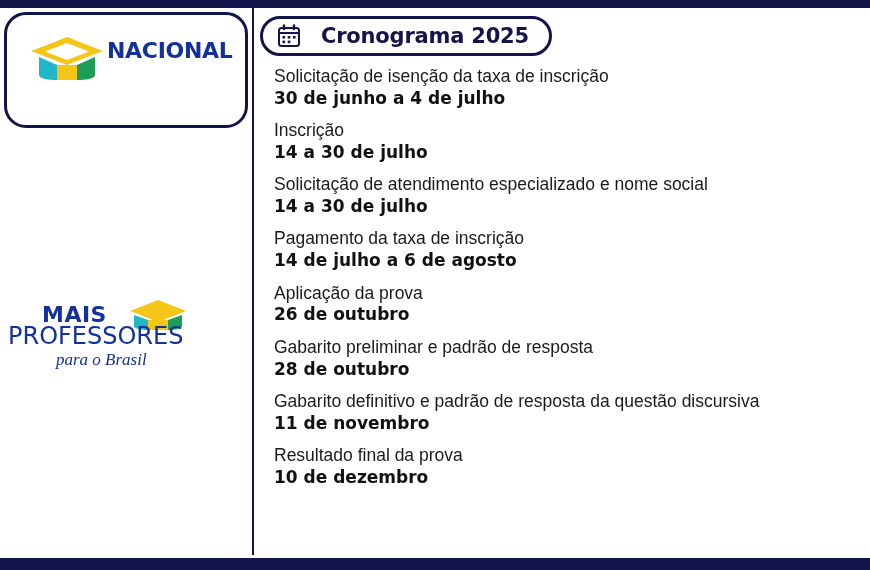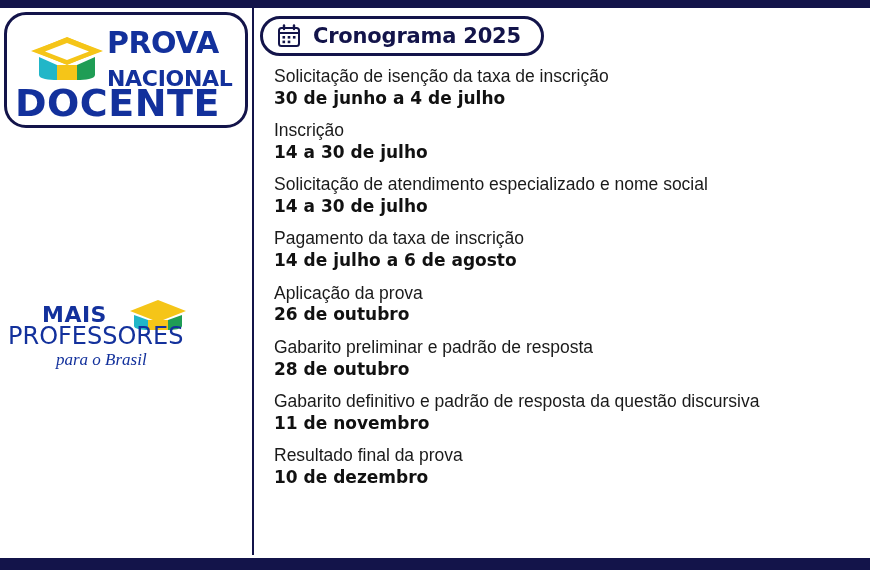--- a/index.html
+++ b/index.html
@@ -132,21 +132,21 @@
     border-left: 2px solid #13144a;
   }
   
   .header-pill {
     position: absolute;
     left: 6px; top: 8px;
     height: 40px;
     padding: 0 20px 0 14px;
     display: flex;
     align-items: center;
-    gap: 12px;
+    gap: 20px;
     background: #ffffff;
     border: 3px solid #13144a;
     border-radius: 20px;
   }
   .cal-icon {
     width: 24px; height: 24px;
     display: block;
   }
   .header-title {
     font-family: "DejaVu Sans", sans-serif;
@@ -192,24 +192,22 @@
       <div class="logo-inner">
         <svg class="pn-graduation" viewBox="0 0 72 46">
           <polygon points="36,2 70,16 36,30 2,16" fill="#f5c518"></polygon>
           <polygon points="36,8 58,16.5 36,25 14,16.5" fill="#ffffff"></polygon>
           <path d="M8,22 L8,40 C8,44 18,45 26,45 L26,30 Z" fill="#21b6c8"></path>
           <path d="M64,22 L64,40 C64,44 54,45 46,45 L46,30 Z" fill="#1f9d55"></path>
           <path d="M26,30 L46,30 L46,45 L26,45 Z" fill="#f5c518"></path>
           <polygon points="36,4 68,16 36,28 4,16" fill="none" stroke="#f5c518" stroke-width="3"></polygon>
         </svg>
         <div class="pn-text">
-          <div class="pn-prova">PROVA</div>
           <div class="pn-nacional">NACIONAL</div>
         </div>
-        <div class="pn-docente">DOCENTE</div>
       </div>
     </div>
 
     <div class="mp-logo">
       <svg viewBox="0 0 60 34" style="position:absolute;left:120px;top:0px;width:60px;height:34px;">
         <polygon points="30,2 58,13 30,24 2,13" fill="#f5c518"></polygon>
         <path d="M6,17 L6,28 C6,31 14,32 20,32 L20,22 Z" fill="#21b6c8"></path>
         <path d="M54,17 L54,28 C54,31 46,32 40,32 L40,22 Z" fill="#1f9d55"></path>
         <polygon points="20,22 40,22 40,32 20,32" fill="#f5c518"></polygon>
       </svg>

